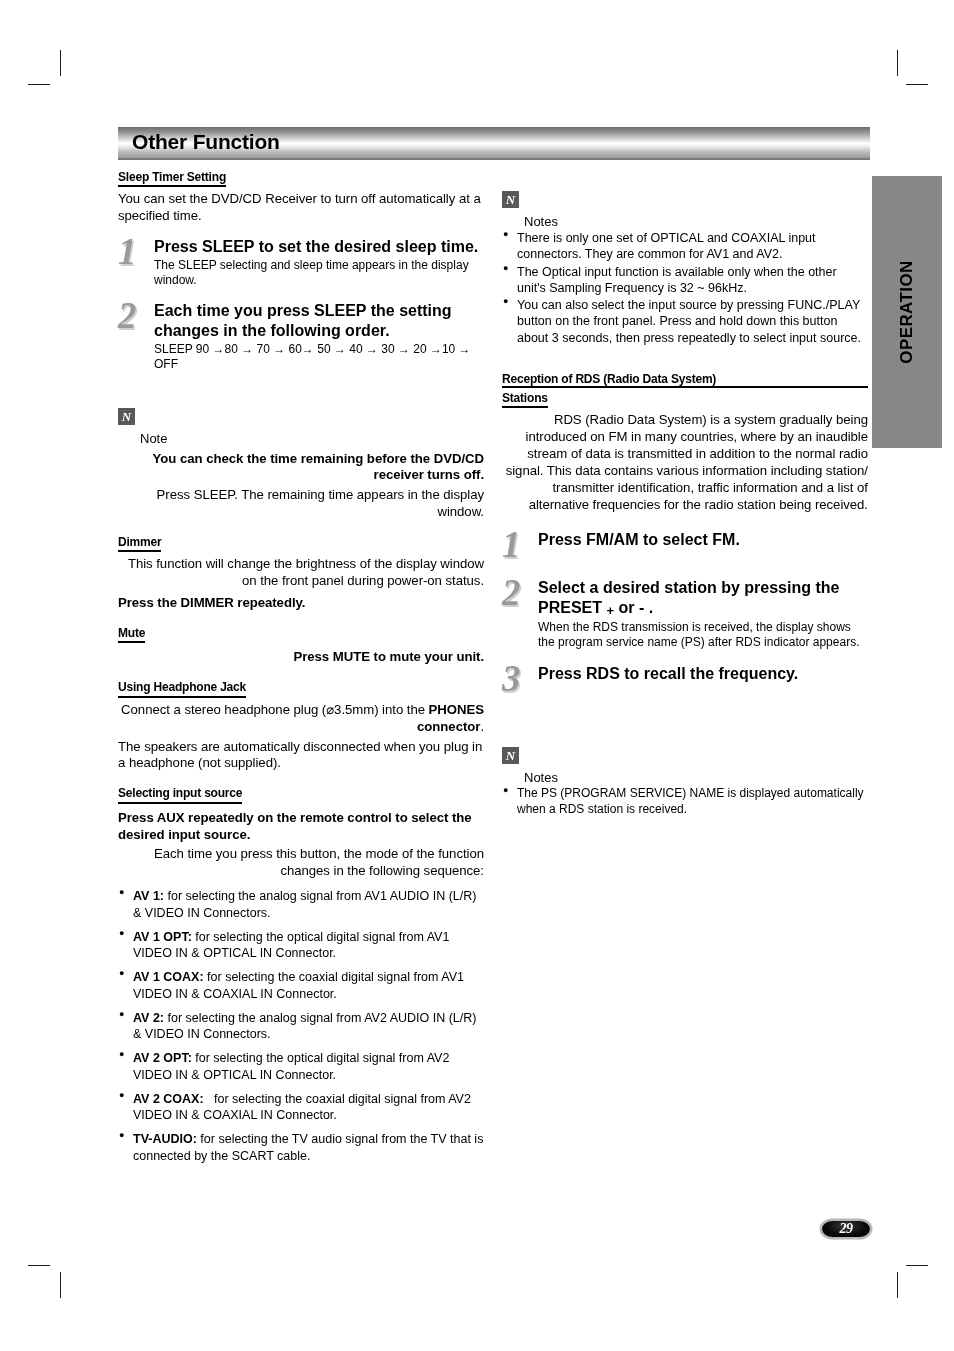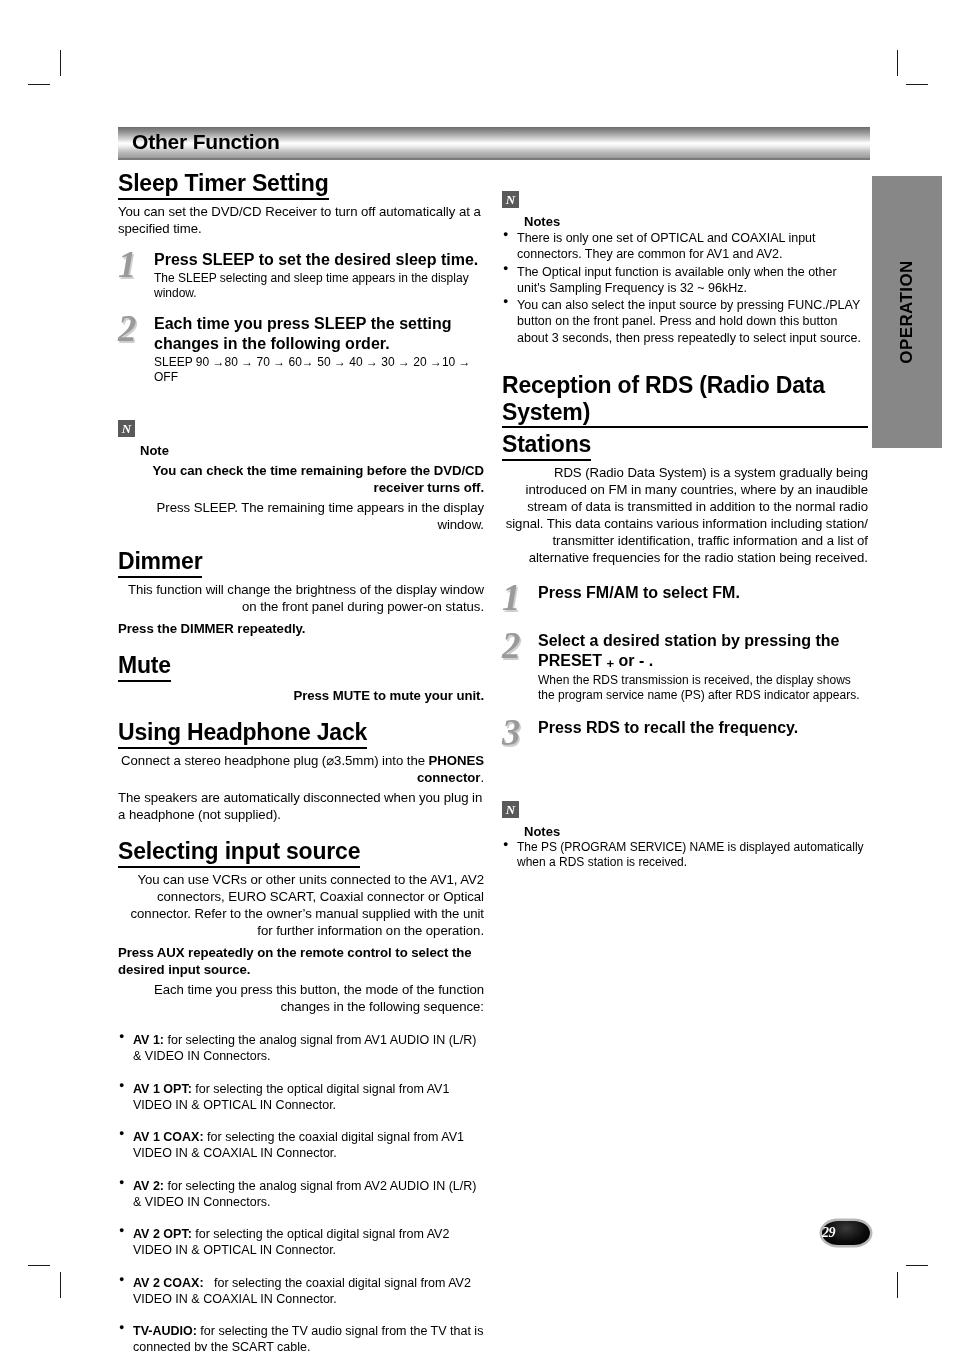--- a/index.html
+++ b/index.html
@@ -80,21 +80,21 @@
   .col {
     position: absolute;
     top: 170px;
     width: 366px;
   }
   #col-left  { left: 104px; }
   #col-right { left: 488px; }
 
   
   h2.sec {
-    font-size: 23px;
+    font-size: 12px;
     font-weight: bold;
     margin: 0;
     padding: 0 0 1px 0;
     line-height: 1.18;
     letter-spacing: -0.2px;
   }
   .sec-wrap { margin: 0 0 2px 0; }
   .sec-underline {
     border-bottom: 2px solid #000;
     display: inline-block;
@@ -167,21 +167,21 @@
     font-family: "Liberation Serif", serif;
     font-style: italic;
     font-weight: bold;
     font-size: 13px;
     line-height: 17px;
     text-align: center;
     flex: 0 0 auto;
   }
   .note-title {
     font-size: 13px;
-    font-weight: bold;
+    font-weight: normal;
     margin-top: 44px;
   }
 
   ul.bullets {
     list-style: none;
     margin: 1px 0 0 0;
     padding: 0;
   }
   ul.bullets > li {
     position: relative;
@@ -190,37 +190,37 @@
     line-height: 1.3;
     margin-top: 1px;
   }
   ul.bullets > li::before {
     content: "\25CF";
     position: absolute;
     left: 1px; top: -1px;
     font-size: 9px;
   }
   ul.bullets.small > li { font-size: 12px; }
-  ul.bullets.spaced > li { margin-top: 16px; }
+  ul.bullets.spaced > li { margin-top: 8px; }
 
   .b { font-weight: bold; }
   .sub { font-size: 0.82em; vertical-align: -0.12em; }
 
   
   #page-badge {
     position: absolute;
     left: 808px; top: 1221px;
-    width: 48px; height: 24px;
+    width: 48px; height: 16px;
     border-radius: 24px / 18px;
     background:
       radial-gradient(ellipse at 50% 30%, #3a3a3a 0%, #0a0a0a 58%, #000 100%);
     box-shadow: 0 0 0 2.5px #b8b8b8, 0 1px 2px rgba(0,0,0,.35);
     display: flex;
     align-items: center;
-    justify-content: flex-start;
+    justify-content: center;
   }
   #page-badge-num {
     color: #ffffff;
     font-size: 14px;
     font-weight: bold;
     font-family: "Liberation Serif", serif;
     font-style: italic;
     letter-spacing: -0.5px;
   }
 </style>
@@ -295,21 +295,20 @@
       </h2>
     </div>
     <p class="body tight"><span>Connect a stereo headphone plug (⌀3.5mm) into the </span><span class="b">PHONES connector</span><span>.</span></p>
     <p class="body">The speakers are automatically disconnected when you plug in a headphone (not supplied).</p>
 
     <div class="sec-wrap gap-top">
       <h2 class="sec">
         <span class="sec-underline">Selecting input source</span>
       </h2>
     </div>
-    <p class="body tight">You can use VCRs or other units connected to the AV1, AV2 connectors, EURO SCART, Coaxial connector or Optical connector. Refer to the owner’s manual supplied with the unit for further information on the operation.</p>
     <p class="bold">Press AUX repeatedly on the remote control to select the desired input source.</p>
     <p class="body tight">Each time you press this button, the mode of the function changes in the following sequence:</p>
 
     <ul class="bullets spaced">
       <li><span class="b">AV 1:</span><span> for selecting the analog signal from AV1 AUDIO IN (L/R) &amp; VIDEO IN Connectors.</span></li>
       <li><span class="b">AV 1 OPT:</span><span> for selecting the optical digital signal from AV1 VIDEO IN &amp; OPTICAL IN Connector.</span></li>
       <li><span class="b">AV 1 COAX:</span><span> for selecting the coaxial digital signal from AV1 VIDEO IN &amp; COAXIAL IN Connector.</span></li>
       <li><span class="b">AV 2:</span><span> for selecting the analog signal from AV2 AUDIO IN (L/R) &amp; VIDEO IN Connectors.</span></li>
       <li><span class="b">AV 2 OPT:</span><span> for selecting the optical digital signal from AV2 VIDEO IN &amp; OPTICAL IN Connector.</span></li>
       <li><span class="b">AV 2 COAX:</span><span>&nbsp;&nbsp; for selecting the coaxial digital signal from AV2 VIDEO IN &amp; COAXIAL IN Connector.</span></li>

